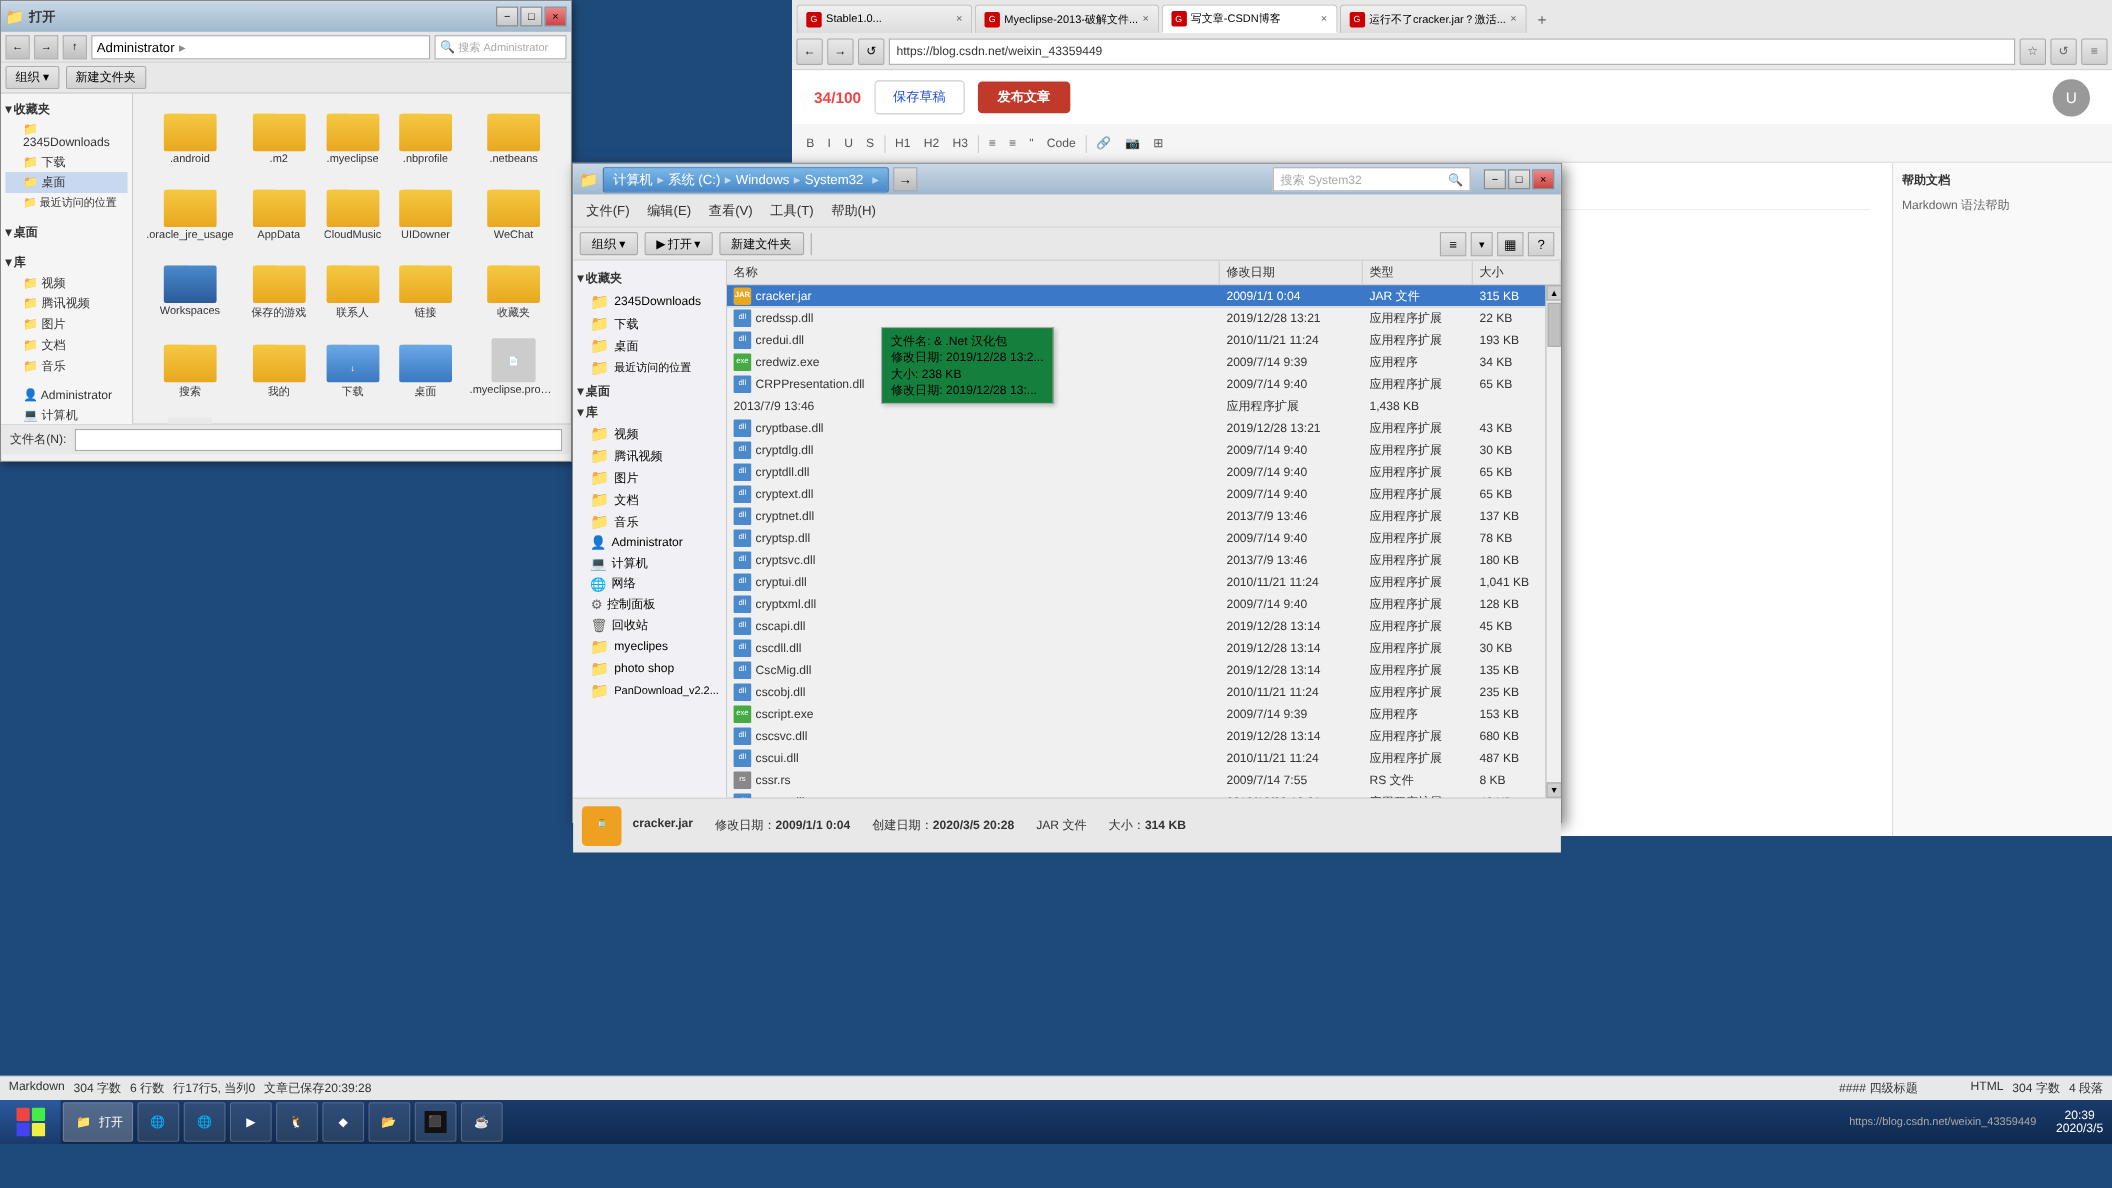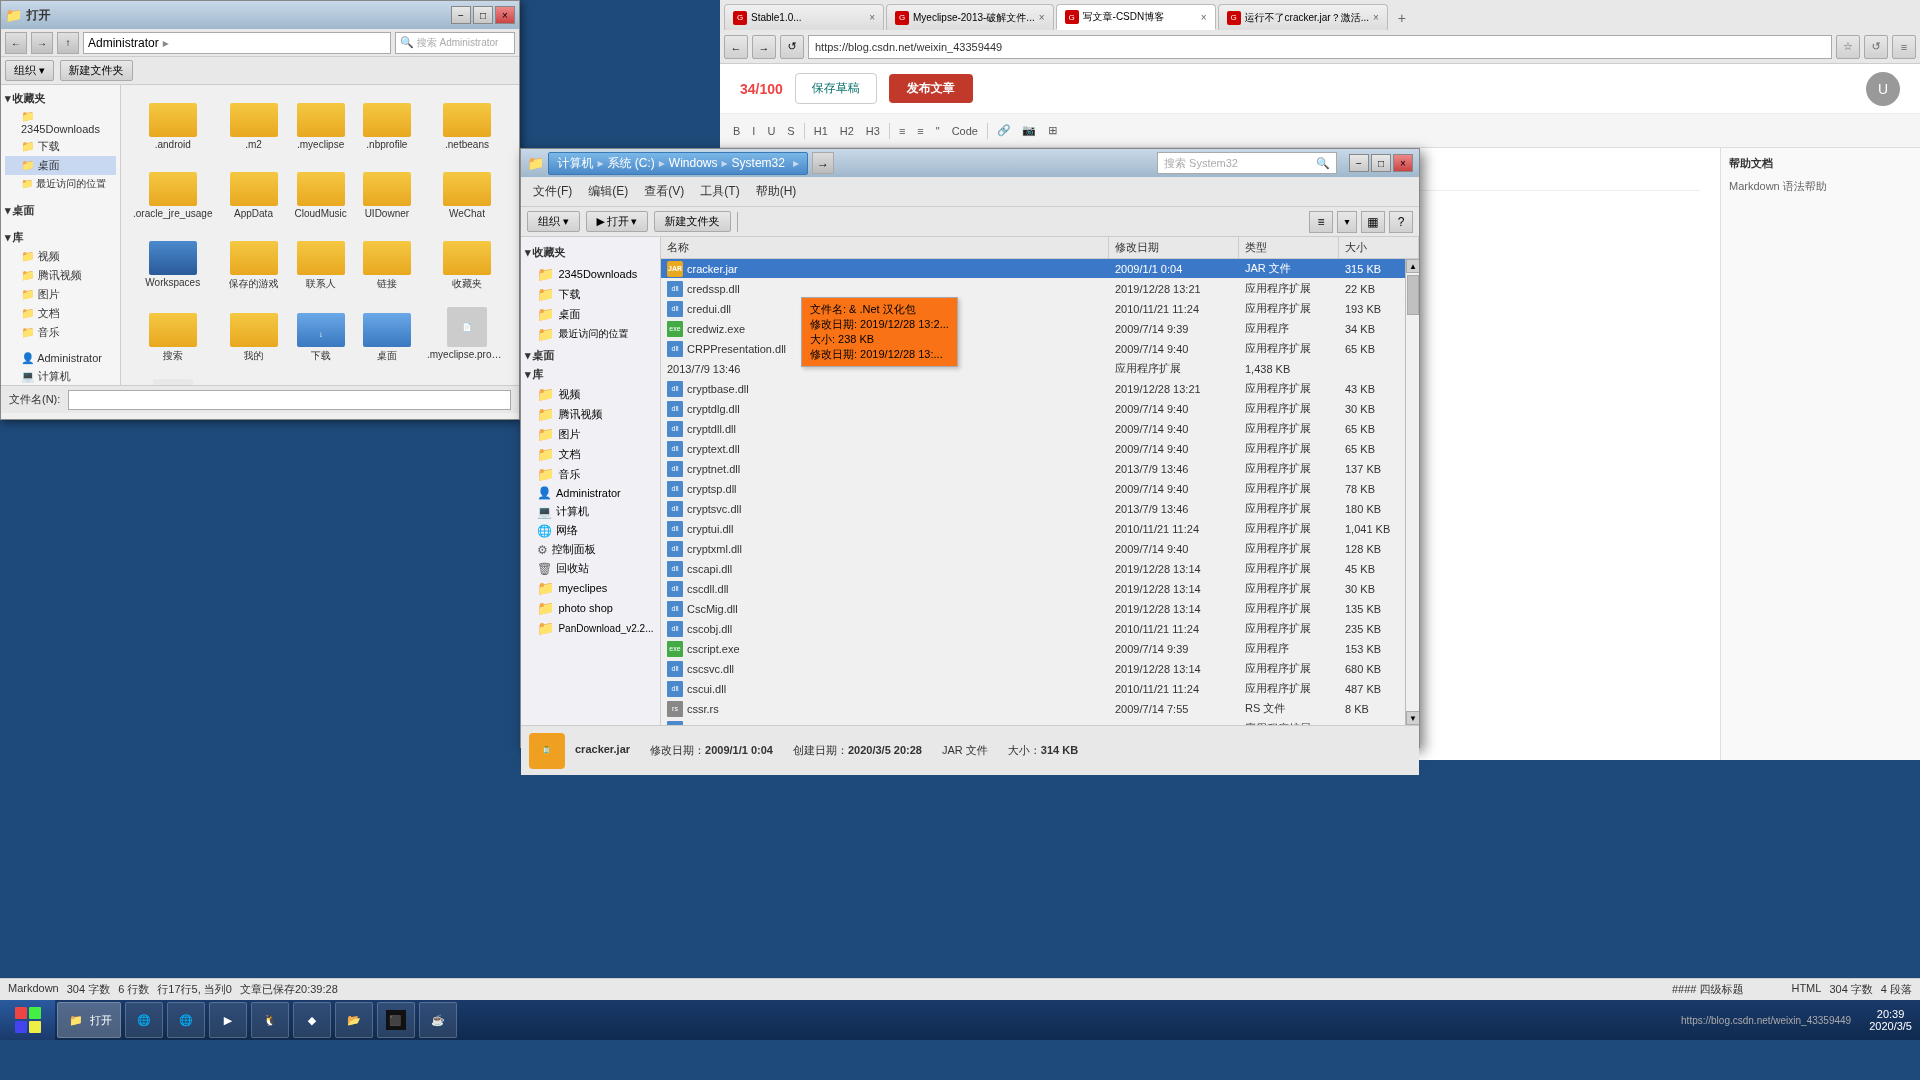--- a/index.html
+++ b/index.html
@@ -110,21 +110,21 @@
 
     
     .dialog-window { position: absolute; top: 0; left: 0; width: 520px; height: 420px; background: #f0f0f0; border: 1px solid #888; box-shadow: 2px 2px 8px rgba(0,0,0,0.5); z-index: 50; }
     .csdn-tabs { height: 30px; background: #e8e8e8; display: flex; align-items: flex-end; padding: 0 4px; gap: 0; position: relative; }
     .csdn-tab { height: 26px; min-width: 160px; max-width: 220px; padding: 0 8px; display: flex; align-items: center; gap: 4px; font-size: 11px; cursor: pointer; border: 1px solid #bbb; border-bottom: none; border-radius: 4px 4px 0 0; background: linear-gradient(to bottom, #f0f0f0, #ddd); margin-right: 2px; }
     .csdn-tab.active { background: white; border-bottom: 1px solid white; }
     .csdn-nav { height: 34px; background: #e8e8e8; display: flex; align-items: center; padding: 0 4px; gap: 4px; border-bottom: 1px solid #ccc; }
     .csdn-url { flex: 1; height: 24px; background: white; border: 1px solid #aaa; padding: 0 6px; font-size: 11px; display: flex; align-items: center; }
     .article-header { height: 50px; background: white; border-bottom: 1px solid #eee; display: flex; align-items: center; padding: 0 20px; gap: 12px; }
     .article-progress-text { color: #e44; font-size: 14px; font-weight: bold; }
-    .article-save-btn { padding: 6px 16px; background: white; border: 1px solid #ccc; font-size: 12px; cursor: pointer; border-radius: 4px; color: #0f766e; }
+    .article-save-btn { padding: 6px 16px; background: white; border: 1px solid #ccc; font-size: 12px; cursor: pointer; border-radius: 4px; color: #1d4ed8; }
     .article-publish-btn { padding: 6px 18px; background: #c0392b; border: none; font-size: 12px; cursor: pointer; border-radius: 4px; color: white; font-weight: bold; }
     .article-avatar { width: 34px; height: 34px; background: #999; border-radius: 50%; margin-left: auto; overflow: hidden; display: flex; align-items: center; justify-content: center; color: white; font-size: 14px; }
     .article-toolbar { height: 34px; background: #f5f5f5; border-bottom: 1px solid #ddd; display: flex; align-items: center; padding: 0 8px; gap: 2px; }
     .article-tool { padding: 2px 5px; font-size: 11px; color: #555; cursor: pointer; border: none; background: none; border-radius: 2px; }
     .article-tool-sep { width: 1px; height: 16px; background: #ccc; margin: 0 2px; }
 
     
     .help-panel { width: 200px; background: #f9f9f9; border-left: 1px solid #ddd; padding: 8px; font-size: 11px; }
     .help-title { font-weight: bold; color: #333; margin-bottom: 8px; }
     .help-item { color: #666; margin-bottom: 4px; }
@@ -602,21 +602,21 @@
         <div class="file-list-row">
           <div class="list-cell">
             <div class="file-type-icon dll-icon" style="font-size:7px;">dll</div>
             <span>credui.dll</span>
           </div>
           <div class="list-cell">2010/11/21 11:24</div>
           <div class="list-cell">应用程序扩展</div>
           <div class="list-cell">193 KB</div>
         </div>
 
-        <div style="position:absolute;top:60px;left:140px;background:#f97316;border:1px solid #aaa;padding:4px 8px;font-size:11px;z-index:200;box-shadow:2px 2px 4px rgba(0,0,0,0.2);white-space:nowrap;">
+        <div style="position:absolute;top:60px;left:140px;background:#15803d;border:1px solid #aaa;padding:4px 8px;font-size:11px;z-index:200;box-shadow:2px 2px 4px rgba(0,0,0,0.2);white-space:nowrap;">
           <div>文件名: &amp; .Net 汉化包</div>
           <div>修改日期: 2019/12/28 13:2...</div>
           <div>大小: 238 KB</div>
           <div>修改日期: 2019/12/28 13:...</div>
         </div>
         <div class="file-list-row">
           <div class="list-cell">
             <div class="file-type-icon exe-icon" style="font-size:7px;">exe</div>
             <span>credwiz.exe</span>
           </div>

